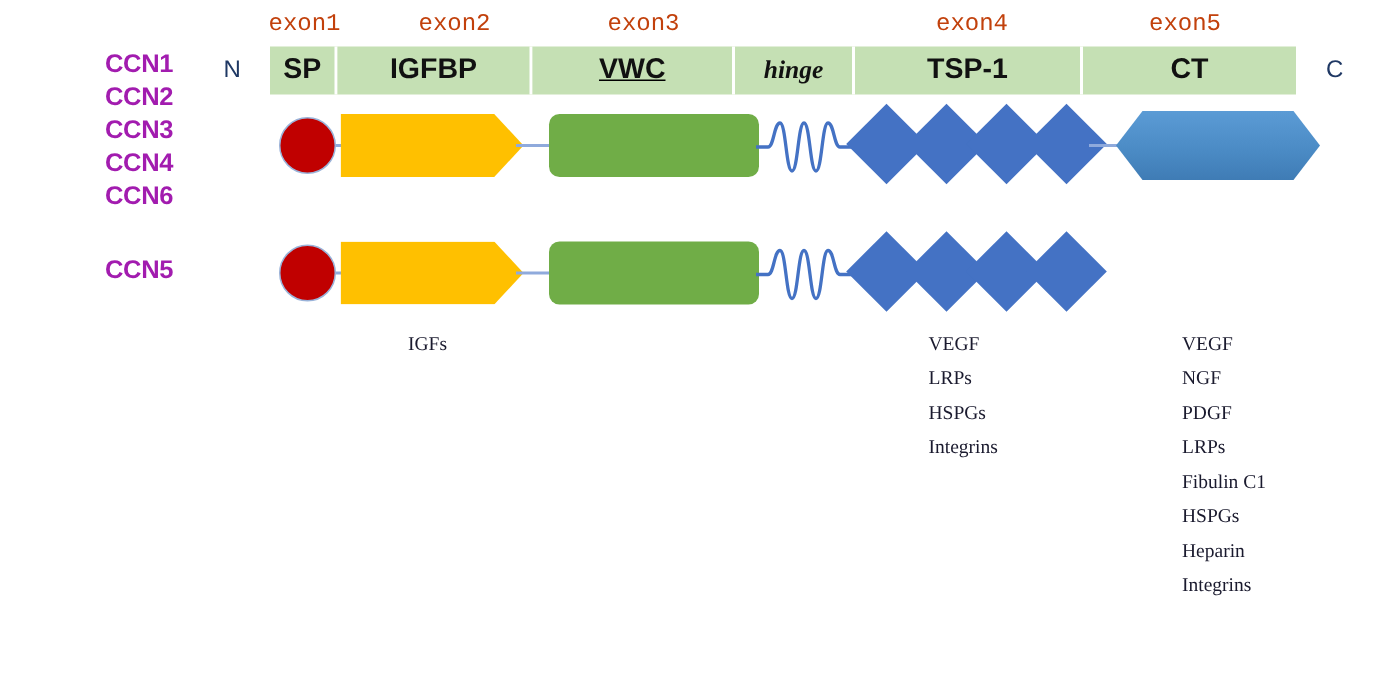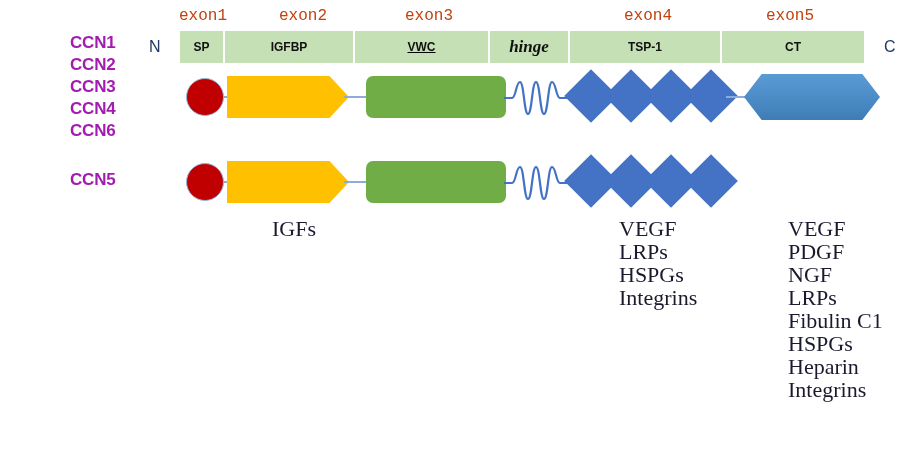--- a/index.html
+++ b/index.html
@@ -59,21 +59,21 @@
     display: flex;
     align-items: center;
     justify-content: center;
     box-sizing: border-box;
     height: 32px;
   }
   .module-seg:last-child { border-right: none; }
   .module-seg span {
     font-family: "Liberation Sans", sans-serif;
     font-weight: bold;
-    font-size: 12px;
+    font-size: 19px;
     color: #111111;
   }
   .module-seg.hinge span {
     font-family: "Liberation Serif", serif;
     font-style: italic;
     font-weight: bold;
     font-size: 17px;
   }
 
   
@@ -122,21 +122,21 @@
     width: 136px; height: 46px;
     background: linear-gradient(180deg, #5b9bd5 0%, #4a8ac4 60%, #3f7cb5 100%);
     clip-path: polygon(13% 0, 87% 0, 100% 50%, 87% 100%, 13% 100%, 0 50%);
     filter: drop-shadow(2px 3px 2px rgba(0,0,0,0.28));
   }
 
   
   .ligand-col { position: absolute; }
   .ligand-col div {
     font-family: "Liberation Serif", serif;
-    font-size: 22px;
+    font-size: 13px;
     color: #1a1a2e;
     line-height: 23px;
     white-space: nowrap;
   }
 </style>
 </head>
 <body>
 
 <div id="diagram">
 
@@ -223,22 +223,22 @@
 
   <div class="ligand-col" style="left:619px; top:217px;">
     <div>VEGF</div>
     <div>LRPs</div>
     <div>HSPGs</div>
     <div>Integrins</div>
   </div>
 
   <div class="ligand-col" style="left:788px; top:217px;">
     <div>VEGF</div>
+    <div>NGF</div>
     <div>PDGF</div>
-    <div>NGF</div>
     <div>LRPs</div>
     <div>Fibulin C1</div>
     <div>HSPGs</div>
     <div>Heparin</div>
     <div>Integrins</div>
   </div>
 
 </div>
 
 </body></html>

